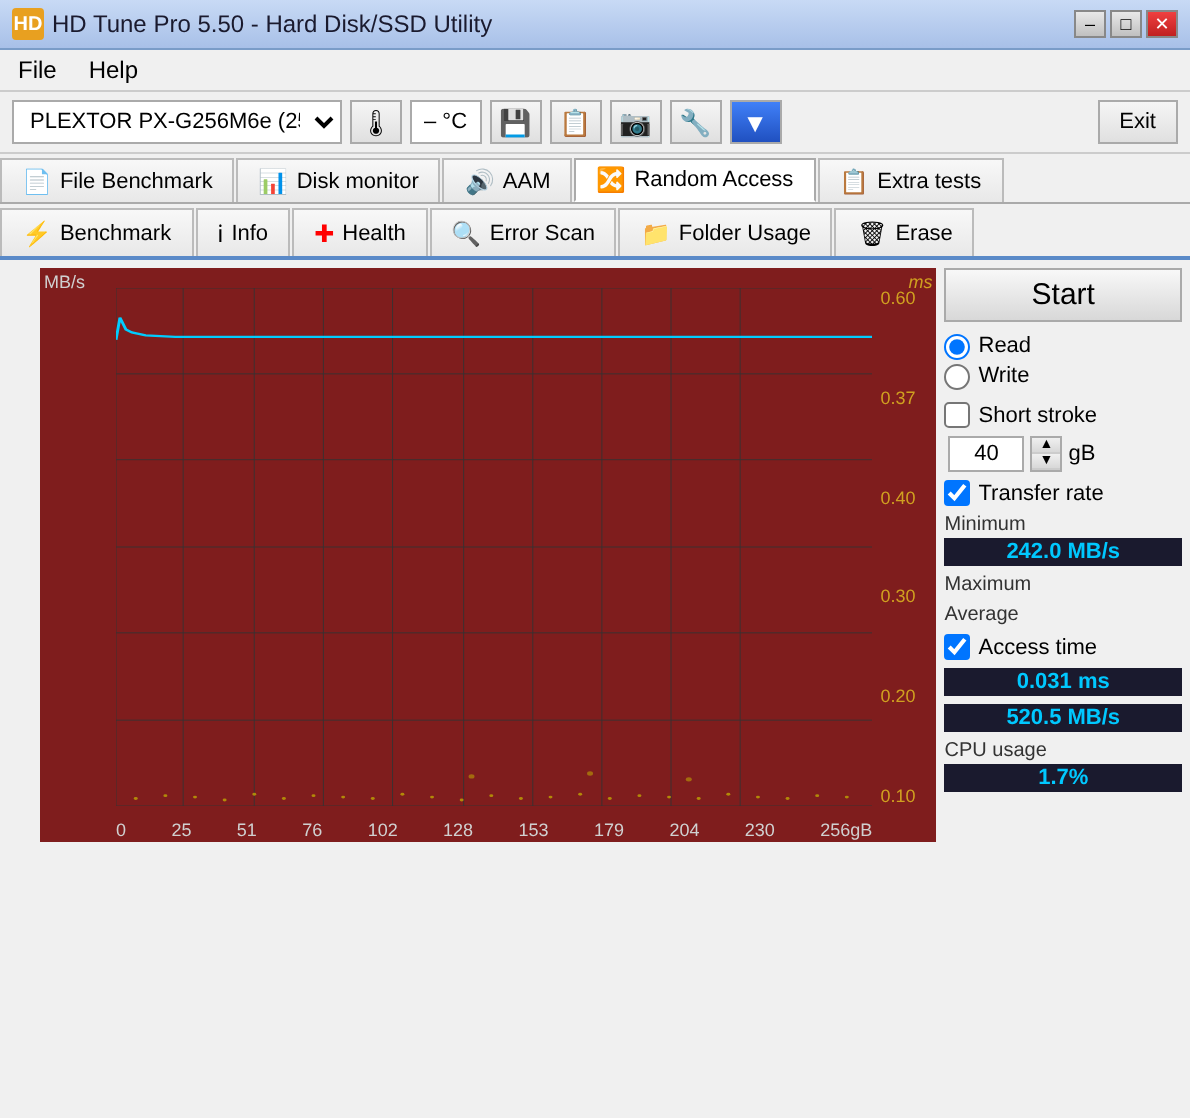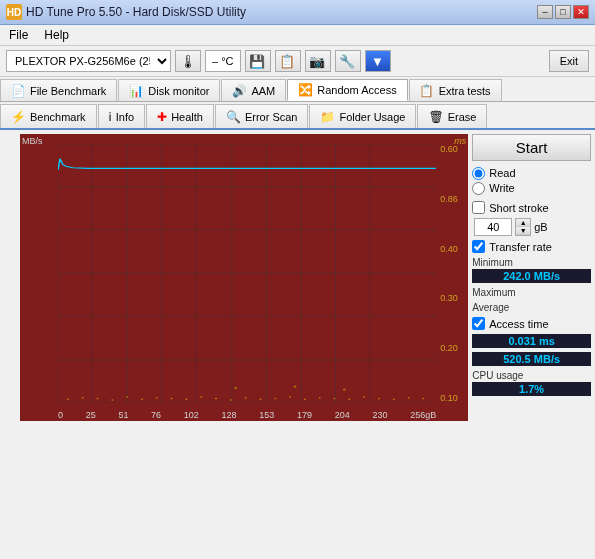--- a/index.html
+++ b/index.html
@@ -342,21 +342,21 @@
 <div class="content-row">
 
   <div style="position:relative; width:453px; height:287px; margin:4px 0 0 20px; background:#7f1d1d;">
 
     <div class="chart-unit-left">MB/s</div>
     <div class="chart-unit-right">ms</div>
 
 
     <div style="position:absolute; right:1px; top:10px; bottom:18px; width:30px; display:flex; flex-direction:column; justify-content:space-between; color:#d0a020; font-size:9px; padding-left:3px;">
       <span>0.60</span>
-      <span>0.86</span>
+      <span>0.37</span>
       <span>0.40</span>
       <span>0.30</span>
       <span>0.20</span>
       <span>0.10</span>
     </div>
 
     <svg style="position:absolute; left:38px; top:10px; right:32px; bottom:18px; width:calc(100% - 70px); height:calc(100% - 28px);" viewBox="0 0 383 350" preserveAspectRatio="none">
 
       <line x1="0" y1="0" x2="383" y2="0" stroke="#333" stroke-width="0.5"></line>
       <line x1="0" y1="58" x2="383" y2="58" stroke="#333" stroke-width="0.5"></line>

